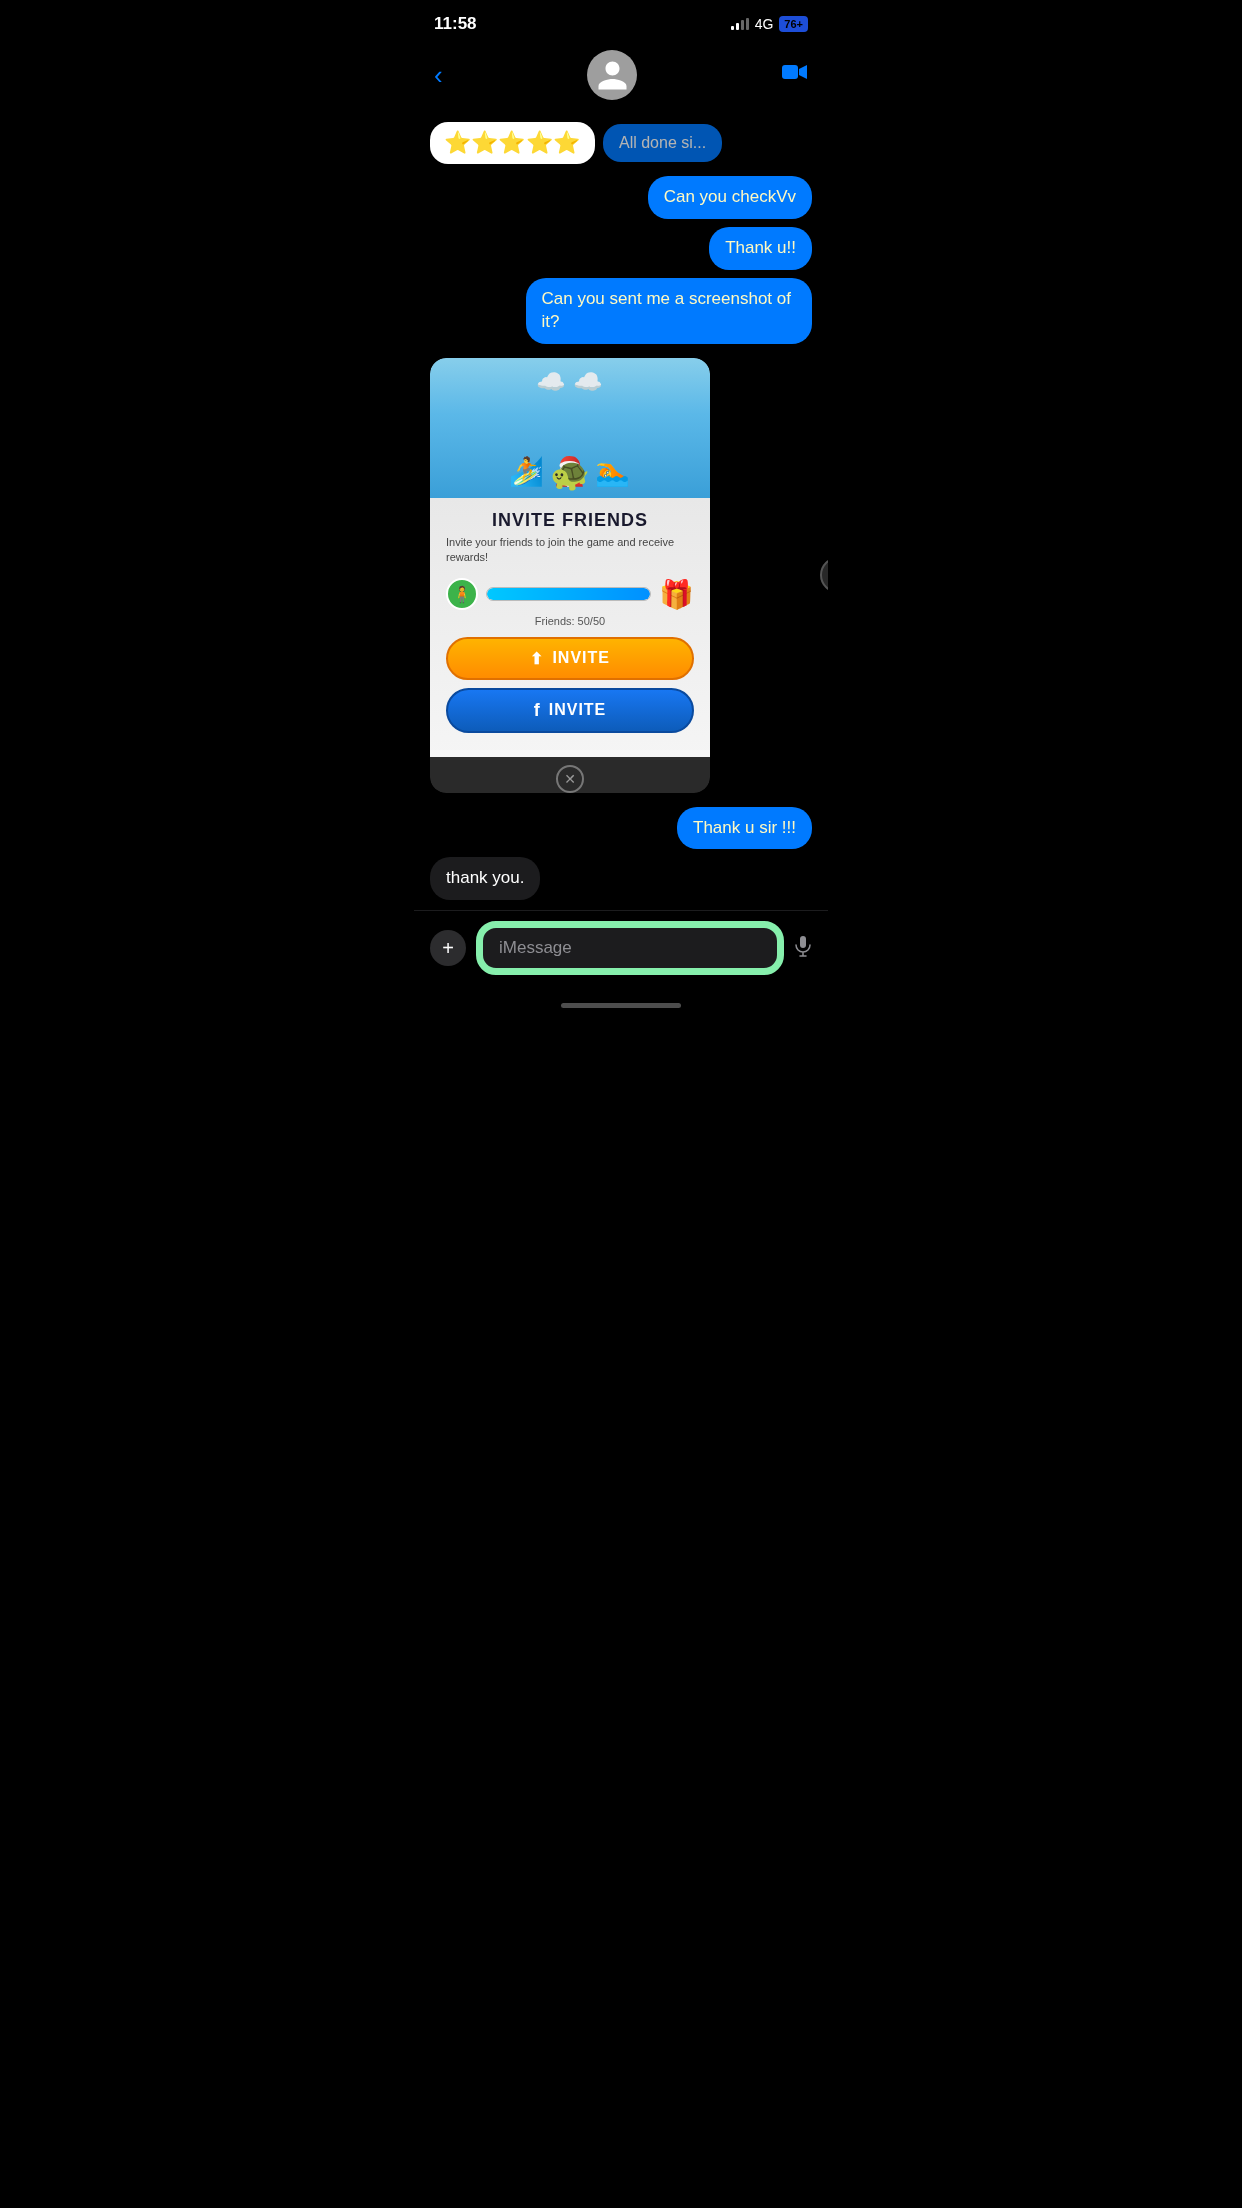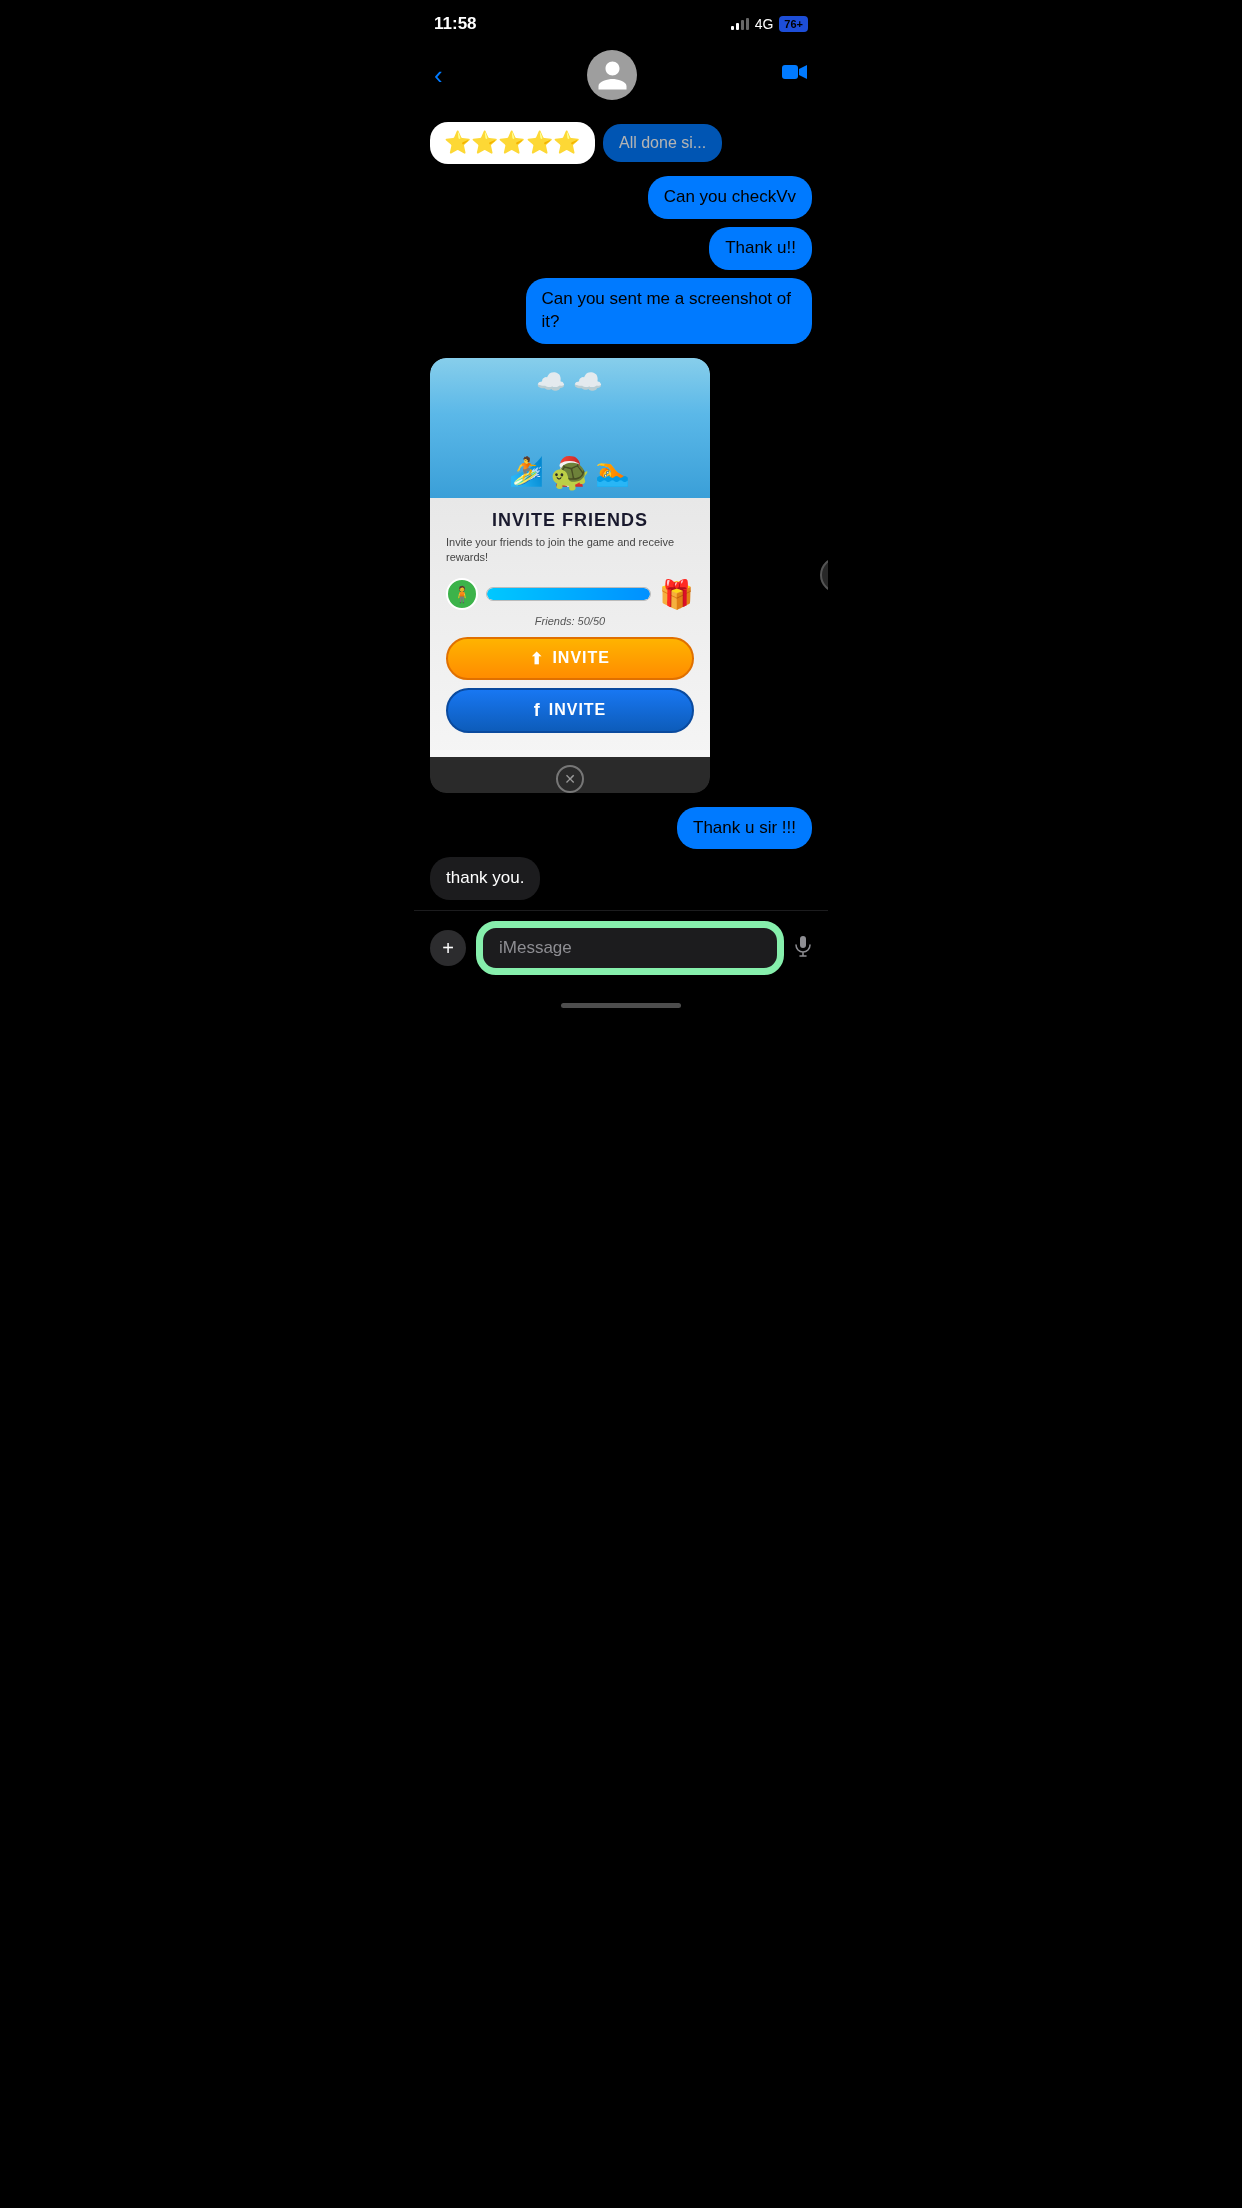--- a/index.html
+++ b/index.html
@@ -154,21 +154,21 @@
       border-radius: 20px;
       padding: 10px 16px;
       max-width: 75%;
       font-size: 17px;
       line-height: 1.35;
       word-break: break-word;
     }
 
     .bubble.blue {
       background: #007aff;
-      color: #000000;
+      color: #fef9c3;
     }
 
     .bubble.dark {
       background: #1c1c1e;
       color: #fff;
     }
 
     
     .screenshot-msg {
       display: flex;
@@ -287,21 +287,20 @@
 
     .gift-icon {
       font-size: 28px;
     }
 
     .friends-count {
       text-align: center;
       font-size: 11px;
       color: #555;
       margin-bottom: 10px;
-      font-style: italic;
     }
 
     .invite-btn {
       display: flex;
       align-items: center;
       justify-content: center;
       gap: 8px;
       border-radius: 24px;
       padding: 10px;
       margin-bottom: 8px;

